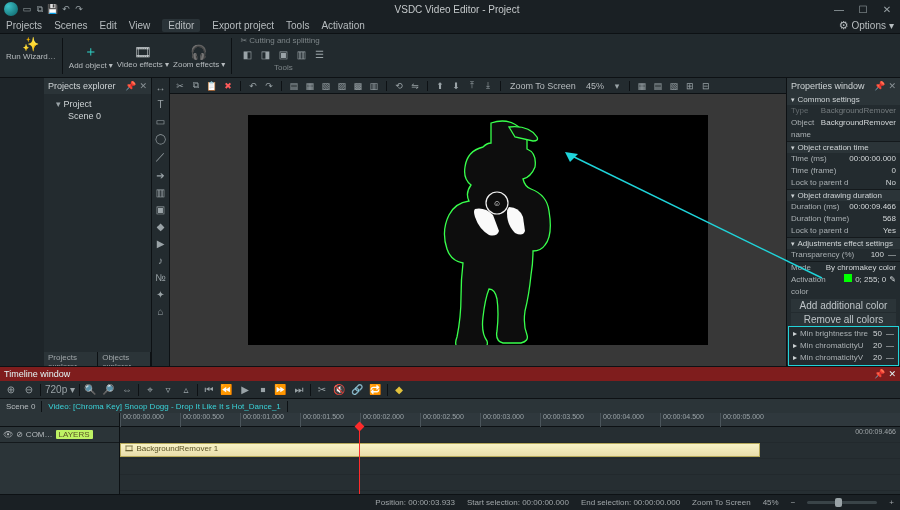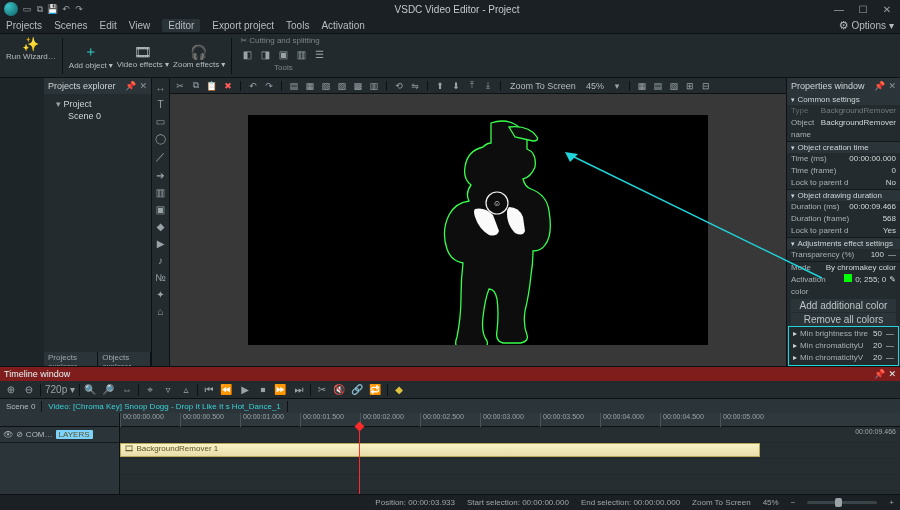--- a/index.html
+++ b/index.html
@@ -448,21 +448,21 @@
         <div class="tick" style="left:540px">00:00:04.500</div>
         <div class="tick" style="left:600px">00:00:05.000</div>
       </div>
     </div>
     <div class="tracks">
       <div class="gutter">
         <div class="grow">
           <span>👁</span>
           <span>⊘</span>
           <span>COM…</span>
-          <span style="background:#7dd3fc;color:#5b5326;padding:0 3px;border-radius:1px">LAYERS</span>
+          <span style="background:#bef264;color:#5b5326;padding:0 3px;border-radius:1px">LAYERS</span>
         </div>
       </div>
       <div class="lane">
         <div class="bg"></div>
         <div class="dur-cap">00:00:09.466</div>
         <div class="clip" style="left:0; width:640px;">
           <span>🎞</span>
           <span>BackgroundRemover 1</span>
         </div>
         <div class="playhead"></div>

